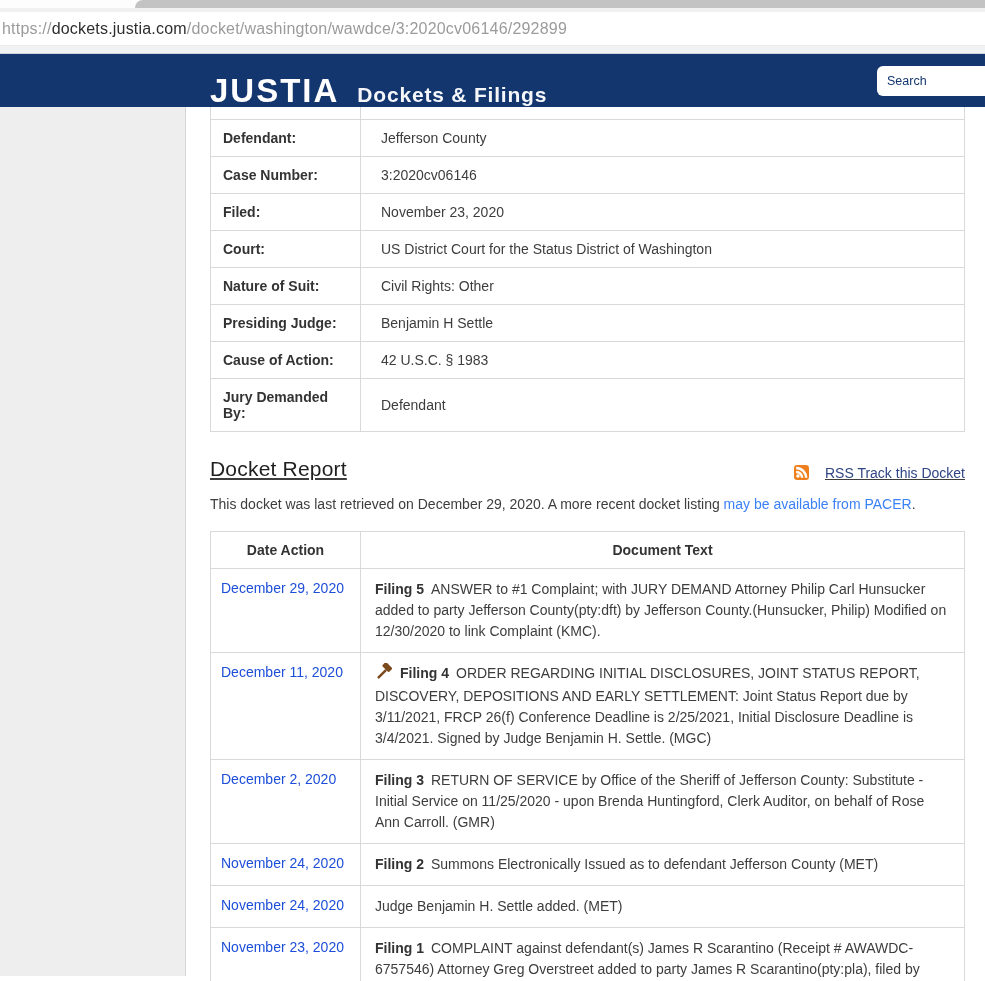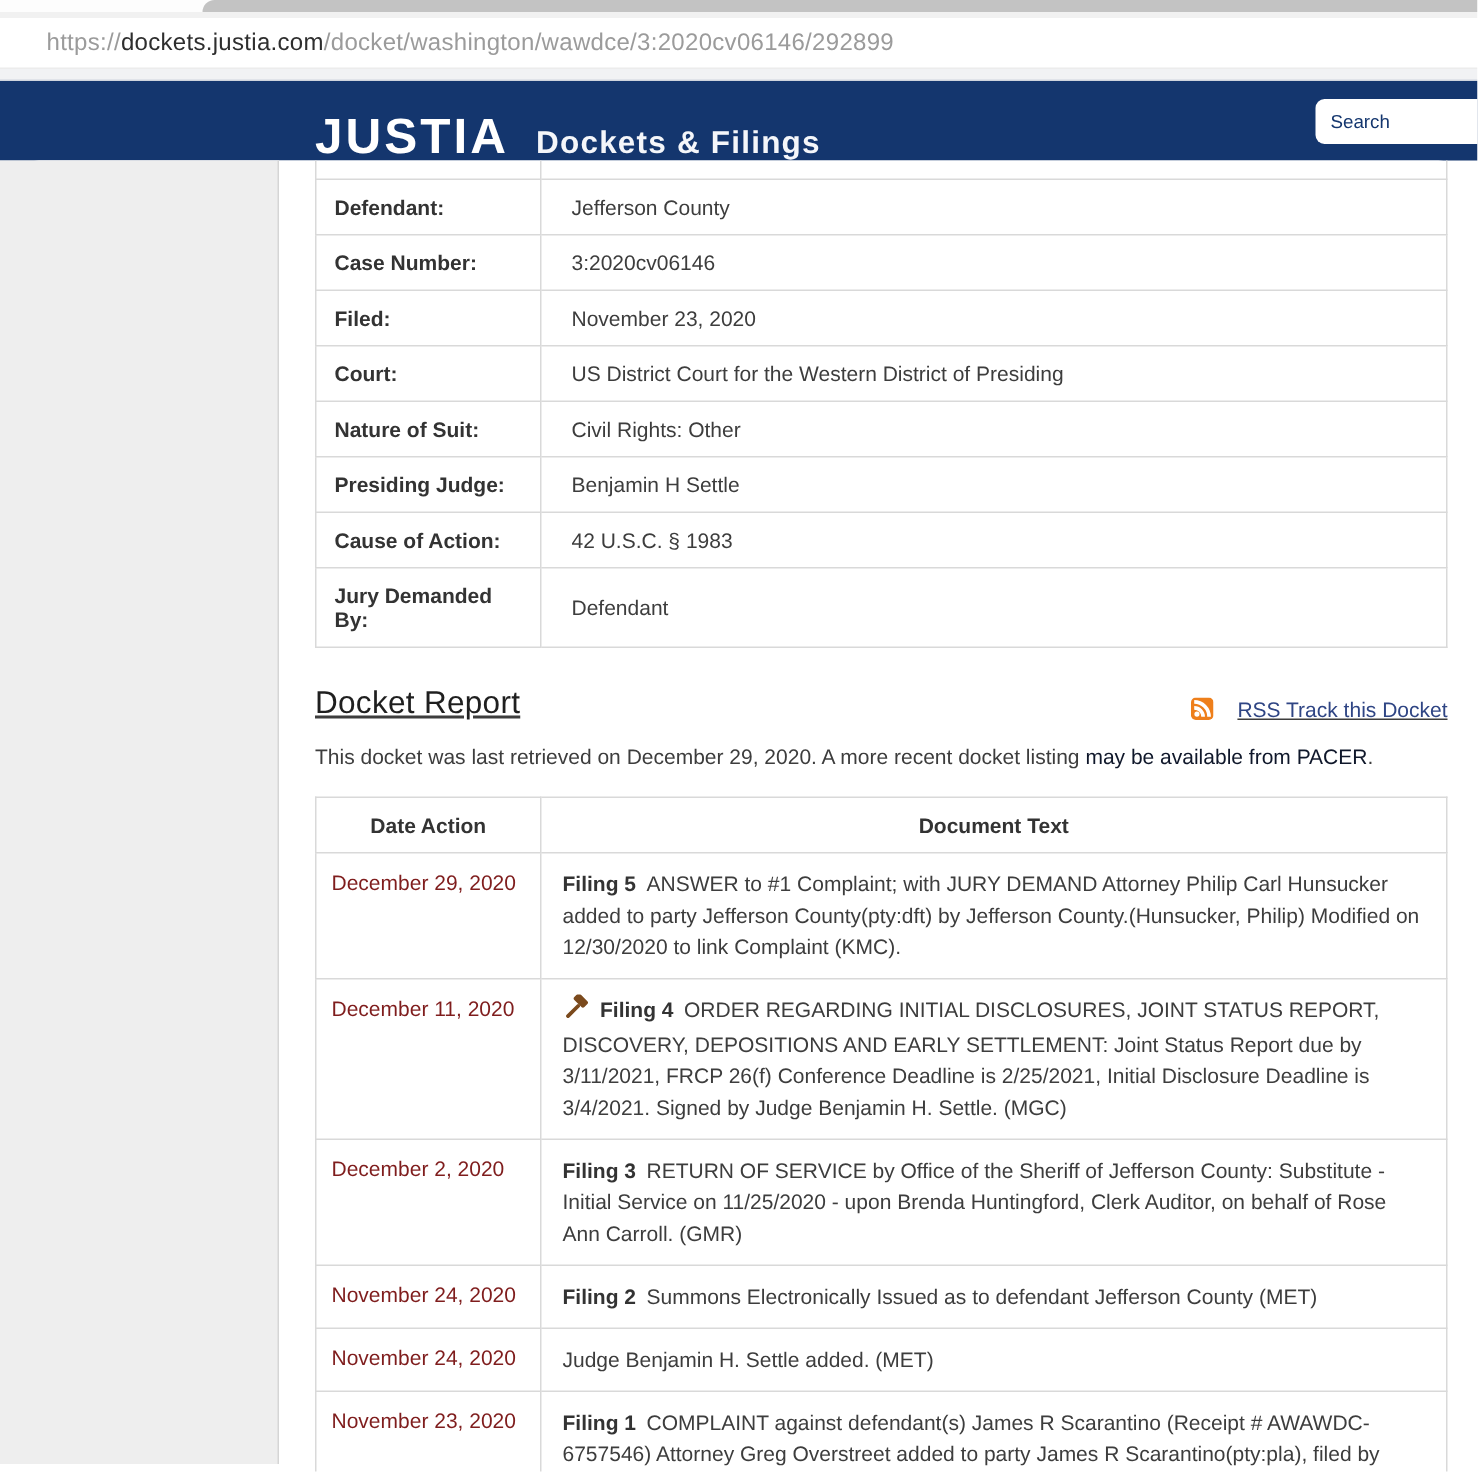--- a/index.html
+++ b/index.html
@@ -13,21 +13,21 @@
 
   
   .tabstrip { height: 8px; background: #fdfdfd; position: relative; }
   .tab-fragment {
     position: absolute; left: 135px; right: 0; top: 0; height: 8px;
     background: #c3c3c3; border-top-left-radius: 9px;
   }
   .strip2 { height: 4px; background: #f1f1f1; }
   .urlbar {
     height: 34px; background: #ffffff; border-bottom: 1px solid #ececec;
-    display: flex; align-items: center; padding-left: 31px;
+    display: flex; align-items: center; padding-left: 2px;
     font-size: 16px; letter-spacing: 0.2px; white-space: nowrap;
   }
   .url-proto, .url-path { color: #9b9b9b; }
   .url-domain { color: #2e2e2e; }
   .gapstrip { height: 8px; background: #f1f2f4; border-bottom: 1px solid #cfd4dd; }
 
   
   .site-header {
     height: 53px; background: #14366e; position: relative;
     display: flex; align-items: flex-end;
@@ -76,31 +76,31 @@
   }
   h2.docket-title {
     margin: 0; font-size: 21px; font-weight: 400; color: #1f1f1f;
     letter-spacing: 0.2px;
   }
   a.rss {
     font-size: 14px; color: #2f4584; text-decoration: none;
     display: inline-flex; align-items: center; gap: 16px;
   }
   .retrieved { margin: 15px 0 0 0; font-size: 14px; color: #3d3d3d; }
-  a.pacer { color: #0f172a; text-decoration: none; text-align: center; }
+  a.pacer { color: #3b82f6; text-decoration: none; text-align: center; }
 
   
   .docket-table { margin-top: 19px; }
   .docket-table th {
     border: 1px solid #d9d9d9; font-size: 14px; font-weight: 700; color: #333333;
     padding: 10px 8px; text-align: center;
   }
   .docket-table th.col-date { width: 150px; }
   .docket-table td { border: 1px solid #d9d9d9; vertical-align: top; font-size: 14px; }
-  .docket-table td.date { padding: 11px 10px; color: #7f1d1d; white-space: nowrap; }
+  .docket-table td.date { padding: 11px 10px; color: #1d4ed8; white-space: nowrap; }
   .docket-table td.doc { padding: 10px 14px; line-height: 21px; color: #3d3d3d; }
   .docket-table td.doc b { color: #333333; margin-right: 7px; }
   .docket-table td.doc b:empty { margin-right: 0; }
   .gavel { display: inline-block; vertical-align: -2px; margin-right: 6px; }
 </style>
 </head>
 <body>
 
 <div class="tabstrip">
   <div class="tab-fragment"></div>
@@ -139,21 +139,21 @@
       <tr>
         <td class="lbl">Case Number:</td>
         <td class="val">3:2020cv06146</td>
       </tr>
       <tr>
         <td class="lbl">Filed:</td>
         <td class="val">November 23, 2020</td>
       </tr>
       <tr>
         <td class="lbl">Court:</td>
-        <td class="val">US District Court for the Western District of Presiding</td>
+        <td class="val">US District Court for the Status District of Washington</td>
       </tr>
       <tr>
         <td class="lbl">Nature of Suit:</td>
         <td class="val">Civil Rights: Other</td>
       </tr>
       <tr>
         <td class="lbl">Presiding Judge:</td>
         <td class="val">Benjamin H Settle</td>
       </tr>
       <tr>

